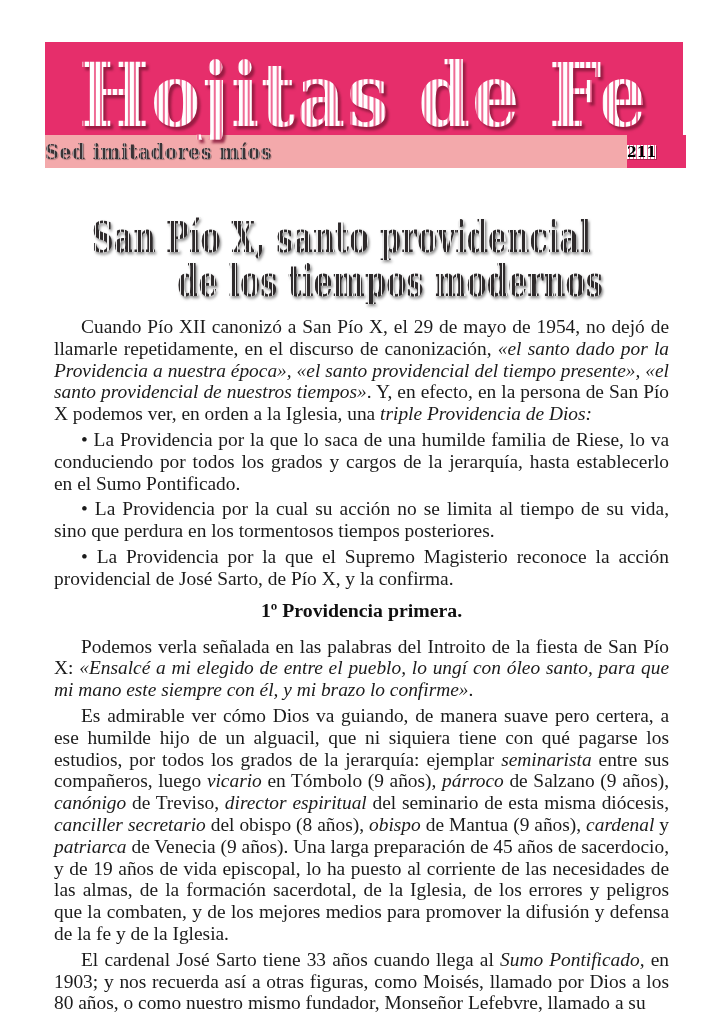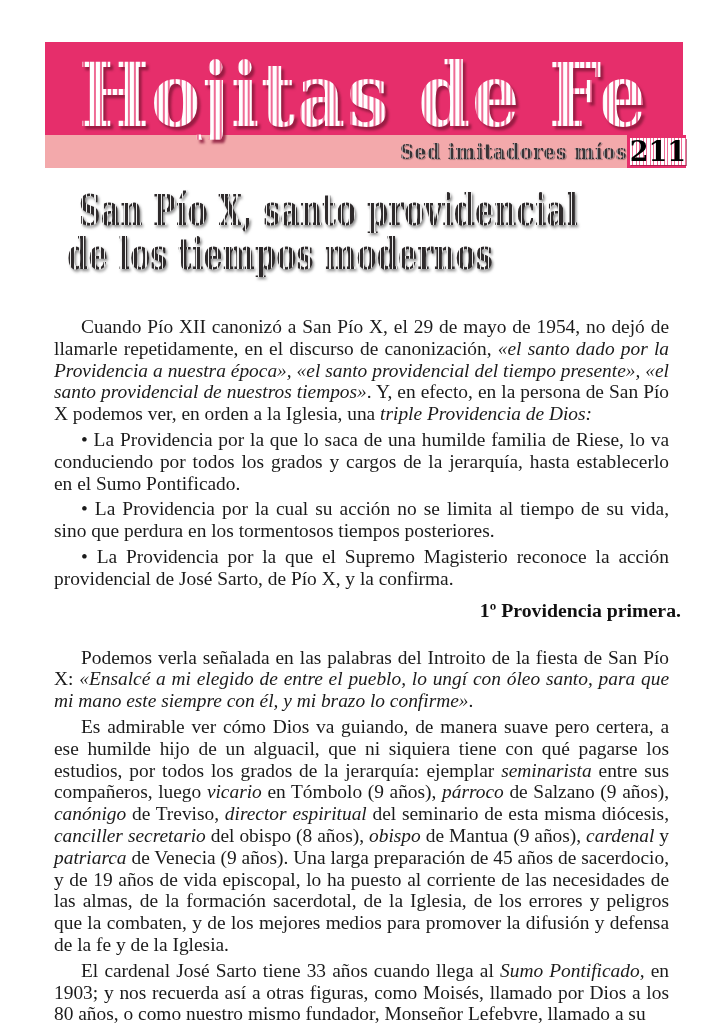--- a/index.html
+++ b/index.html
@@ -29,54 +29,54 @@
     .inline-white,.inline-dark-big,.inline-dark-small{
       -webkit-background-clip:text;background-clip:text;color:transparent;
     }
   }
   .masthead-title{
     font-size:78px;letter-spacing:2px;
     transform:scale(.95,1.12);transform-origin:center center;
     filter:drop-shadow(3px 3px 1px rgba(140,25,60,.85));
   }
   .subbar{display:flex;height:33px;width:641px;}
-  .subbar-cell{display:flex;align-items:center;justify-content:flex-end;}
+  .subbar-cell{display:flex;align-items:center;justify-content:flex-start;}
   .subbar-cell.light{flex:1;background:var(--light-pink,#f3a9ab);}
   .subbar-cell.num{width:59px;background:var(--deep-pink,#e62e6b);}
   .subbar-label{
     font-size:19px;letter-spacing:.5px;
     transform:scaleY(1.08);
     filter:drop-shadow(1px 1px 0 rgba(0,0,0,.25));
   }
   .num-text{
-    font-size:27px;
+    font-size:14px;
     background:repeating-linear-gradient(90deg,#ffffff 0 2.5px,#ef6b95 2.5px 3.5px);
     filter:drop-shadow(1px 1px 0 rgba(140,25,60,.6));
   }
 
   
-  .article-title{position:absolute;left:0;top:188px;width:670px;text-align:left;}
+  .article-title{position:absolute;left:0;top:215px;width:670px;text-align:right;}
   .title-line{
     font-size:40px;line-height:44px;
     transform:scale(.76,1.06);transform-origin:center center;
     filter:drop-shadow(2px 2.5px 1.5px rgba(45,45,45,.55));
   }
   .title-row{height:44px;}
 
   
   .article-body{
     position:absolute;left:42px;top:316px;width:639px;
     font-size:19.4px;line-height:21.8px;color:var(--body-text,#1b1b1b);
     text-align:justify;hyphens:auto;-webkit-hyphens:auto;
   }
   .article-body p{margin:0 12px 4px;text-indent:27px;}
   .section-heading{
     font-family:"Liberation Serif", serif;
     font-size:19.8px;font-weight:bold;color:#111;
-    text-align:right;margin:9px 0 26px;text-indent:0;line-height:22px;
+    text-align:center;margin:9px 0 15px;text-indent:0;line-height:22px;
   }
   .article-body i{font-style:italic;}
 </style>
 </head>
 <body>
 
 <div class="page">
 
   <header class="masthead">
     <div class="masthead-main">

